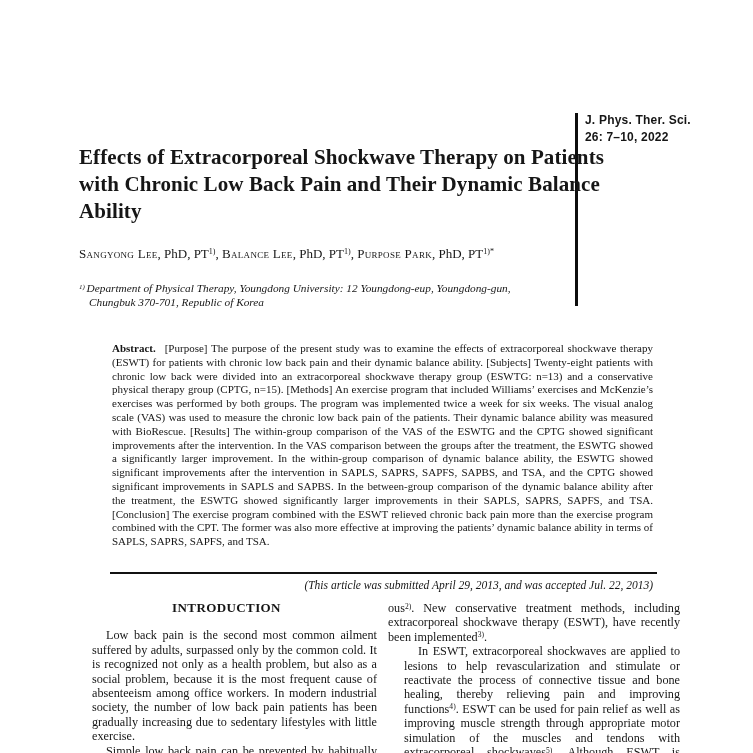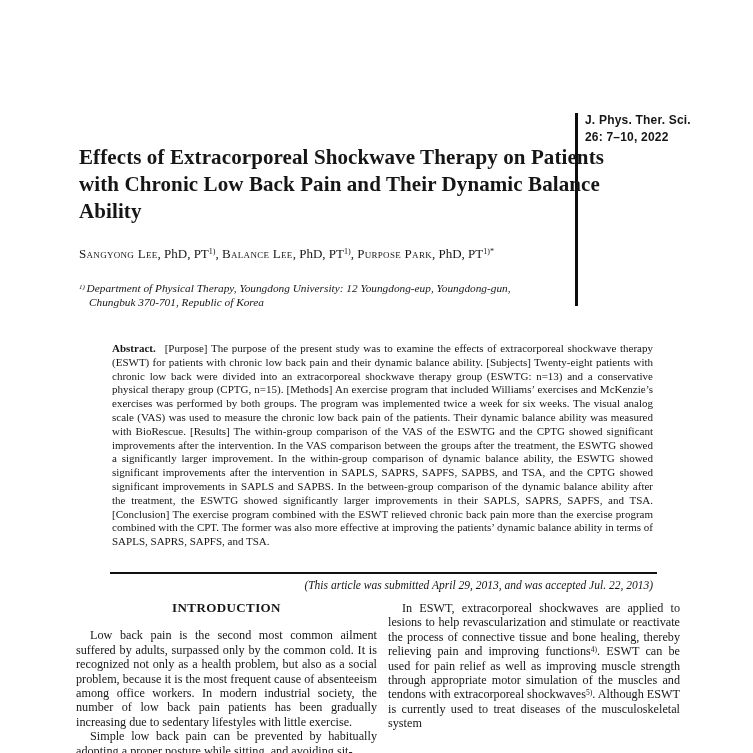--- a/index.html
+++ b/index.html
@@ -128,21 +128,21 @@
   .col-left  { left: 76px;  width: 301px; }
   .col-right { left: 388px; width: 292px; }
   .sec {
     margin: 0 0 13px 0;
     text-align: center;
     font-size: 13px;
     font-weight: 700;
     letter-spacing: 0.4px;
   }
   .body-p { margin: 0; }
-  .indent { text-indent: 14px; }
+  .indent { text-indent: 14px; margin-left: 16px; }
 </style>
 </head>
 <body>
 
 <div class="page">
 
   <div class="ref-bar"></div>
   <div class="journal-ref">
     <div>J. Phys. Ther. Sci.</div>
     <div>26: 7–10, 2022</div>
@@ -166,16 +166,17 @@
   <div class="rule"></div>
   <div class="submitted">(This article was submitted April 29, 2013, and was accepted Jul. 22, 2013)</div>
 
   <div class="col col-left">
     <h2 class="sec">INTRODUCTION</h2>
     <p class="body-p indent">Low back pain is the second most common ailment suffered by adults, surpassed only by the common cold. It is recognized not only as a health problem, but also as a social problem, because it is the most frequent cause of absenteeism among office workers. In modern industrial society, the number of low back pain patients has been gradually increasing due to sedentary lifestyles with little exercise.</p>
     <p class="body-p indent">Simple low back pain can be prevented by habitually adopting a proper posture while sitting, and avoiding sit-</p>
   </div>
 
   <div class="col col-right">
+    <p class="body-p">ous<sup>2)</sup>. New conservative treatment methods, including extracorporeal shockwave therapy (ESWT), have recently been implemented<sup>3)</sup>.</p>
     <p class="body-p indent">In ESWT, extracorporeal shockwaves are applied to lesions to help revascularization and stimulate or reactivate the process of connective tissue and bone healing, thereby relieving pain and improving functions<sup>4)</sup>. ESWT can be used for pain relief as well as improving muscle strength through appropriate motor simulation of the muscles and tendons with extracorporeal shockwaves<sup>5)</sup>. Although ESWT is currently used to treat diseases of the musculoskeletal system</p>
   </div>
 
 </div>
 
 </body></html>

